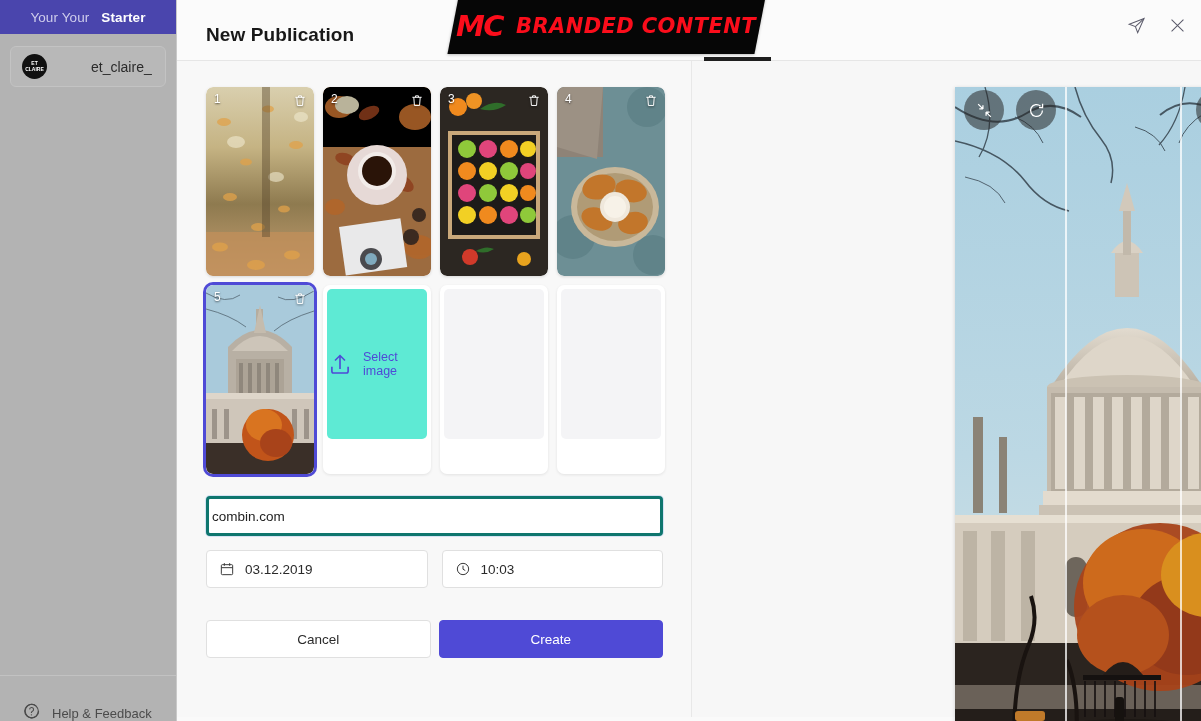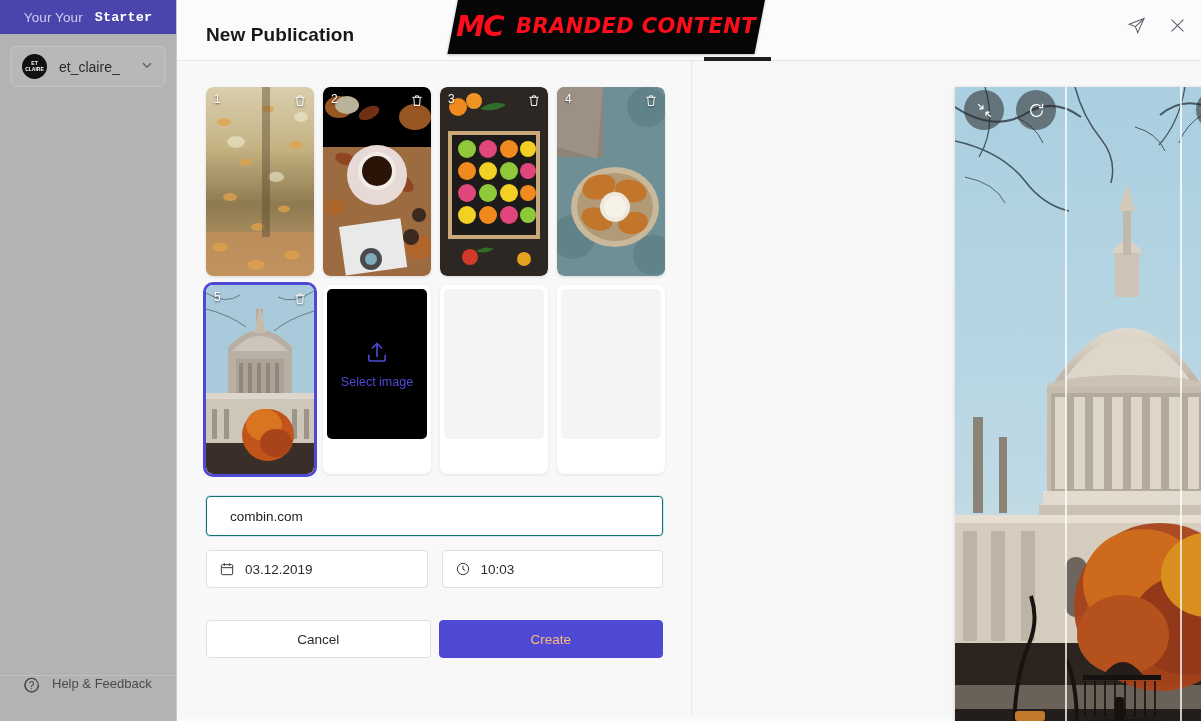--- a/index.html
+++ b/index.html
@@ -14,25 +14,25 @@
   .sidebar {
     position:absolute; left:0; top:0; width:177px; height:721px;
     background:#b3b3b3;
     border-right:1px solid #c9c9c9;
   }
   .plan-bar {
     height:34px; background:#4a45ad; color:#cfcdec;
     display:flex; align-items:center; justify-content:center;
     font-size:13.5px; letter-spacing:.1px;
   }
-  .plan-bar .plan-name { color:#ffffff; font-weight:600; margin-left:12px;font-family:Liberation Mono, monospace; }
+  .plan-bar .plan-name { color:#ffffff; font-weight:600; margin-left:12px; }
   .account-card {
     margin:12px 10px 0 10px; height:41px;
     background:#b8b8b8; border:1px solid #c3c3c3; border-radius:6px;
-    display:flex; align-items:center; padding:0 11px; cursor:pointer;
+    display:flex; align-items:center; padding:0 11px; cursor:pointer;gap:32px;
   }
   .avatar {
     width:25px; height:25px; border-radius:50%; background:#111;
     color:#fff; font-size:5px; font-weight:bold; line-height:1.05;
     display:flex; flex-direction:column; align-items:center; justify-content:center;
     flex:none; text-align:center;
   }
   .account-name { margin-left:12px; font-size:14px; color:#2b2b2b; flex:1; }
   .chev { color:#5a5a5a; font-size:13px; }
 
@@ -43,21 +43,21 @@
   }
   .nav-item.active { color:#222; }
   .nav-item.active::before {
     content:''; position:absolute; left:0; top:3px; bottom:3px; width:3px; background:#333;
   }
   .nav-ico { width:20px; height:20px; margin-right:13px; flex:none; display:block; }
 
   .help {
     position:absolute; left:0; bottom:0; width:100%; height:46px;
     border-top:1px solid #c2c2c2;
-    display:flex; align-items:flex-start; padding-left:22px; cursor:pointer;
+    display:flex; align-items:flex-end; padding-left:22px; cursor:pointer;
     font-size:13px; color:#4b4b4b;
   }
   .help-ico { width:19px; height:19px; margin-right:11px; flex:none; }
 
   
   .main { position:absolute; left:177px; top:0; right:0; height:717px; background:#f7f7f7; }
   .topbar {
     position:relative; height:61px; background:#fbfbfb;
     border-bottom:1px solid #e6e6e6;
   }
@@ -117,49 +117,49 @@
   .cell-empty {
     background:#ffffff; border-radius:7px; box-shadow:0 1px 3px rgba(0,0,0,.09);
   }
   .cell-empty .inner {
     position:absolute; left:4px; right:4px; top:4px; height:150px;
     background:#f4f4f6; border-radius:5px;
   }
   .cell-select { display:flex; flex-direction:column; align-items:center; justify-content:center; }
   .cell-select .inner {
     position:absolute; left:4px; right:4px; top:4px; height:150px;
-    background:#000000; border-radius:5px;
-    display:flex; flex-direction:column; align-items:center; justify-content:center; gap:10px;
+    background:#5eead4; border-radius:5px;
+    display:flex; align-items:center; justify-content:flex-end; gap:10px;
   }
   .upload-ico { width:26px; height:26px; color:#4f4ad6; }
   .select-label { font-size:12.5px; color:#4f4ad6; }
 
   
   .form { margin-top:22px; width:457px; }
   .caption-input {
-    width:100%; height:40px; border:1px solid #0f766e; border-radius:4px;
-    background:#fff; padding:0 23px; font-size:13.5px; color:#222;
+    width:100%; height:40px; border:3px solid #0f766e; border-radius:4px;
+    background:#fff; padding:0 3px; font-size:13.5px; color:#222;
     font-family:"Liberation Sans", sans-serif; outline:none;
     box-shadow:0 0 0 1px rgba(107,164,232,.25);
   }
   .row2 { display:flex; gap:14px; margin-top:14px; }
   .field {
     flex:1; height:38px; background:#fff; border:1px solid #e0e0e0; border-radius:4px;
     display:flex; align-items:center; padding:0 12px; cursor:pointer;
   }
   .field-ico { width:16px; height:16px; margin-right:10px; color:#3b3b3b; flex:none; }
   .field-val { font-size:13.5px; color:#2a2a2a; }
   .row3 { display:flex; gap:0; margin-top:32px; }
   .btn {
     flex:1; height:38px; border-radius:4px; font-size:13.5px; cursor:pointer;
     display:flex; align-items:center; justify-content:center;
     font-family:"Liberation Sans", sans-serif;
   }
   .btn-cancel { background:#fff; border:1px solid #e0e0e0; color:#2b2b2b; }
-  .btn-create { background:#4f4ad6; border:1px solid #4f4ad6; color:#fdba74;margin-left:8px; }
+  .btn-create { background:#4f4ad6; border:1px solid #4f4ad6; color:#ffffff;margin-left:8px; }
 
   
   .preview-wrap {
     position:absolute; left:263px; top:26px; width:343px; height:669px;
     box-shadow:0 1px 4px rgba(0,0,0,.16); overflow:hidden; background:#9fc4d4;
   }
   .preview-img { position:absolute; inset:0; }
   .pv-guide { position:absolute; top:0; bottom:0; width:2px; background:rgba(255,255,255,.75); }
   .pv-tools { position:absolute; left:0; right:0; top:3px; height:52px; }
   .pv-btn {

